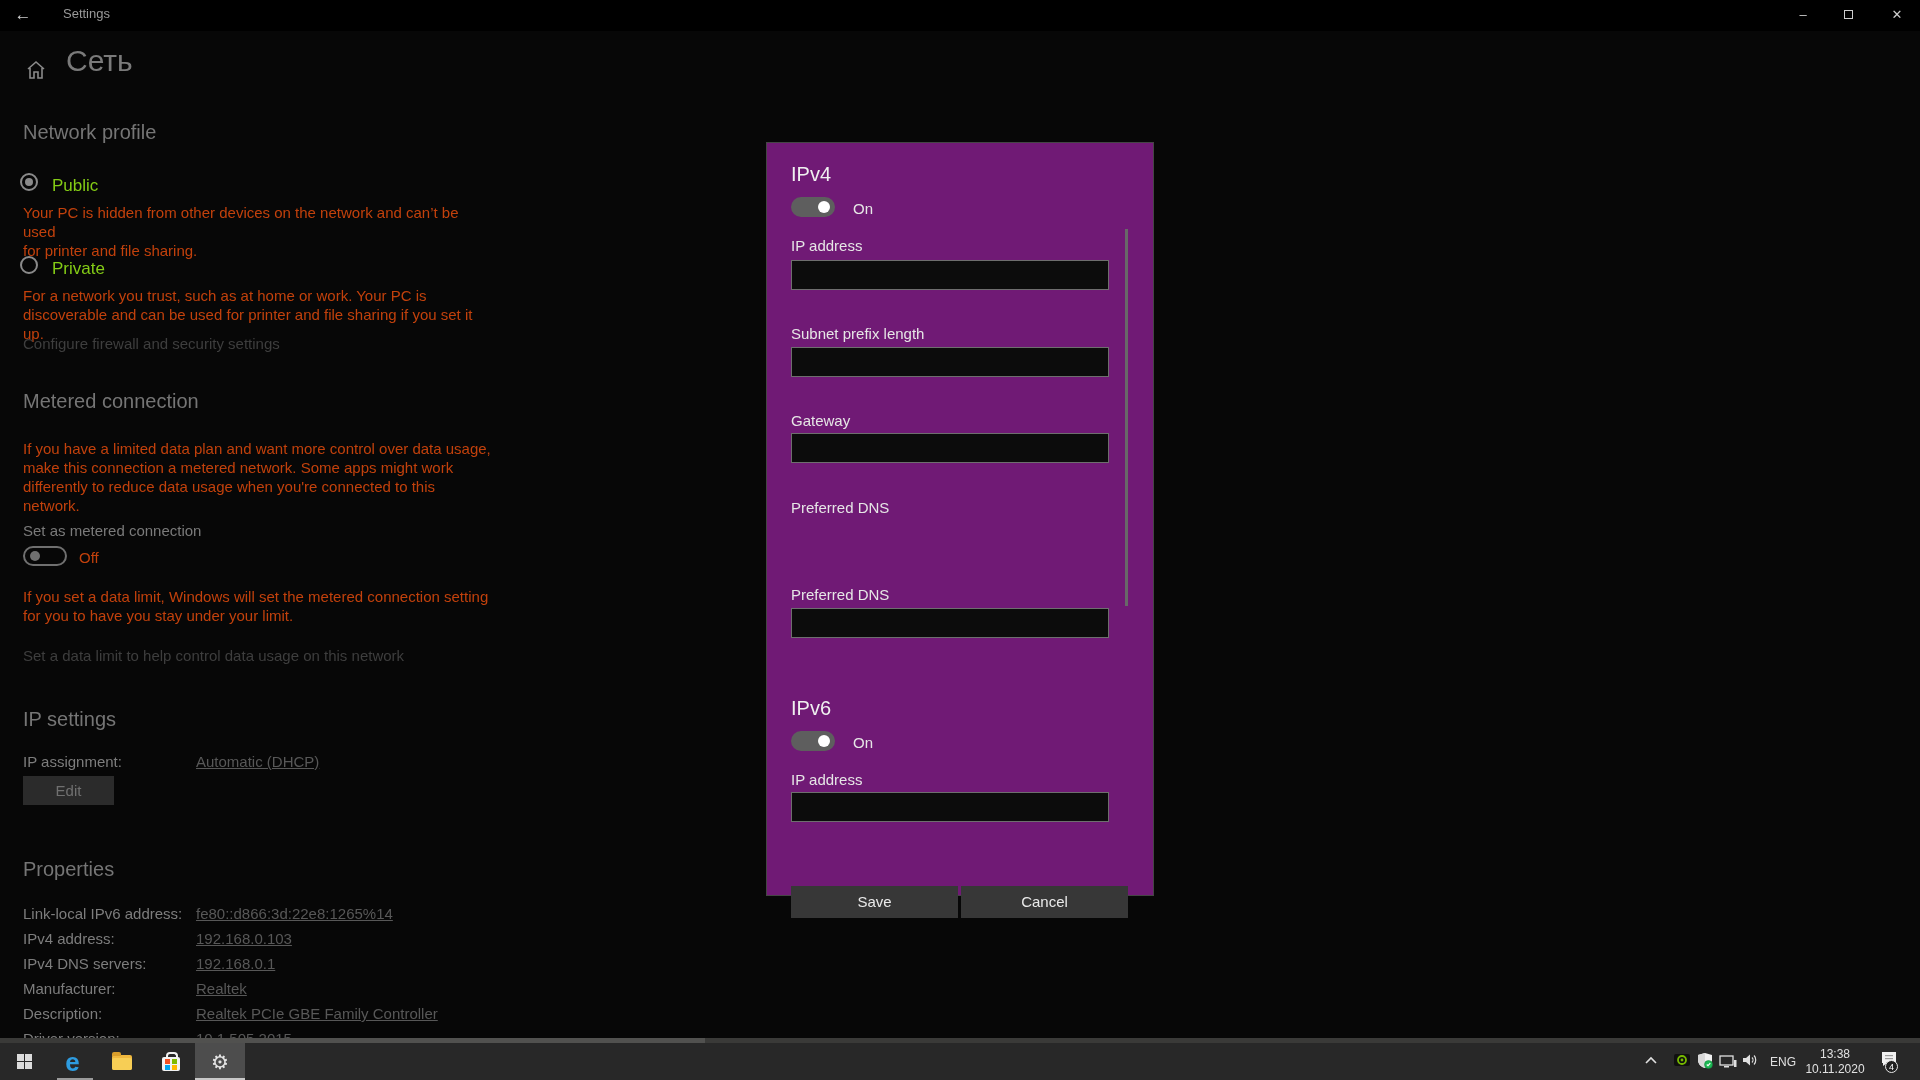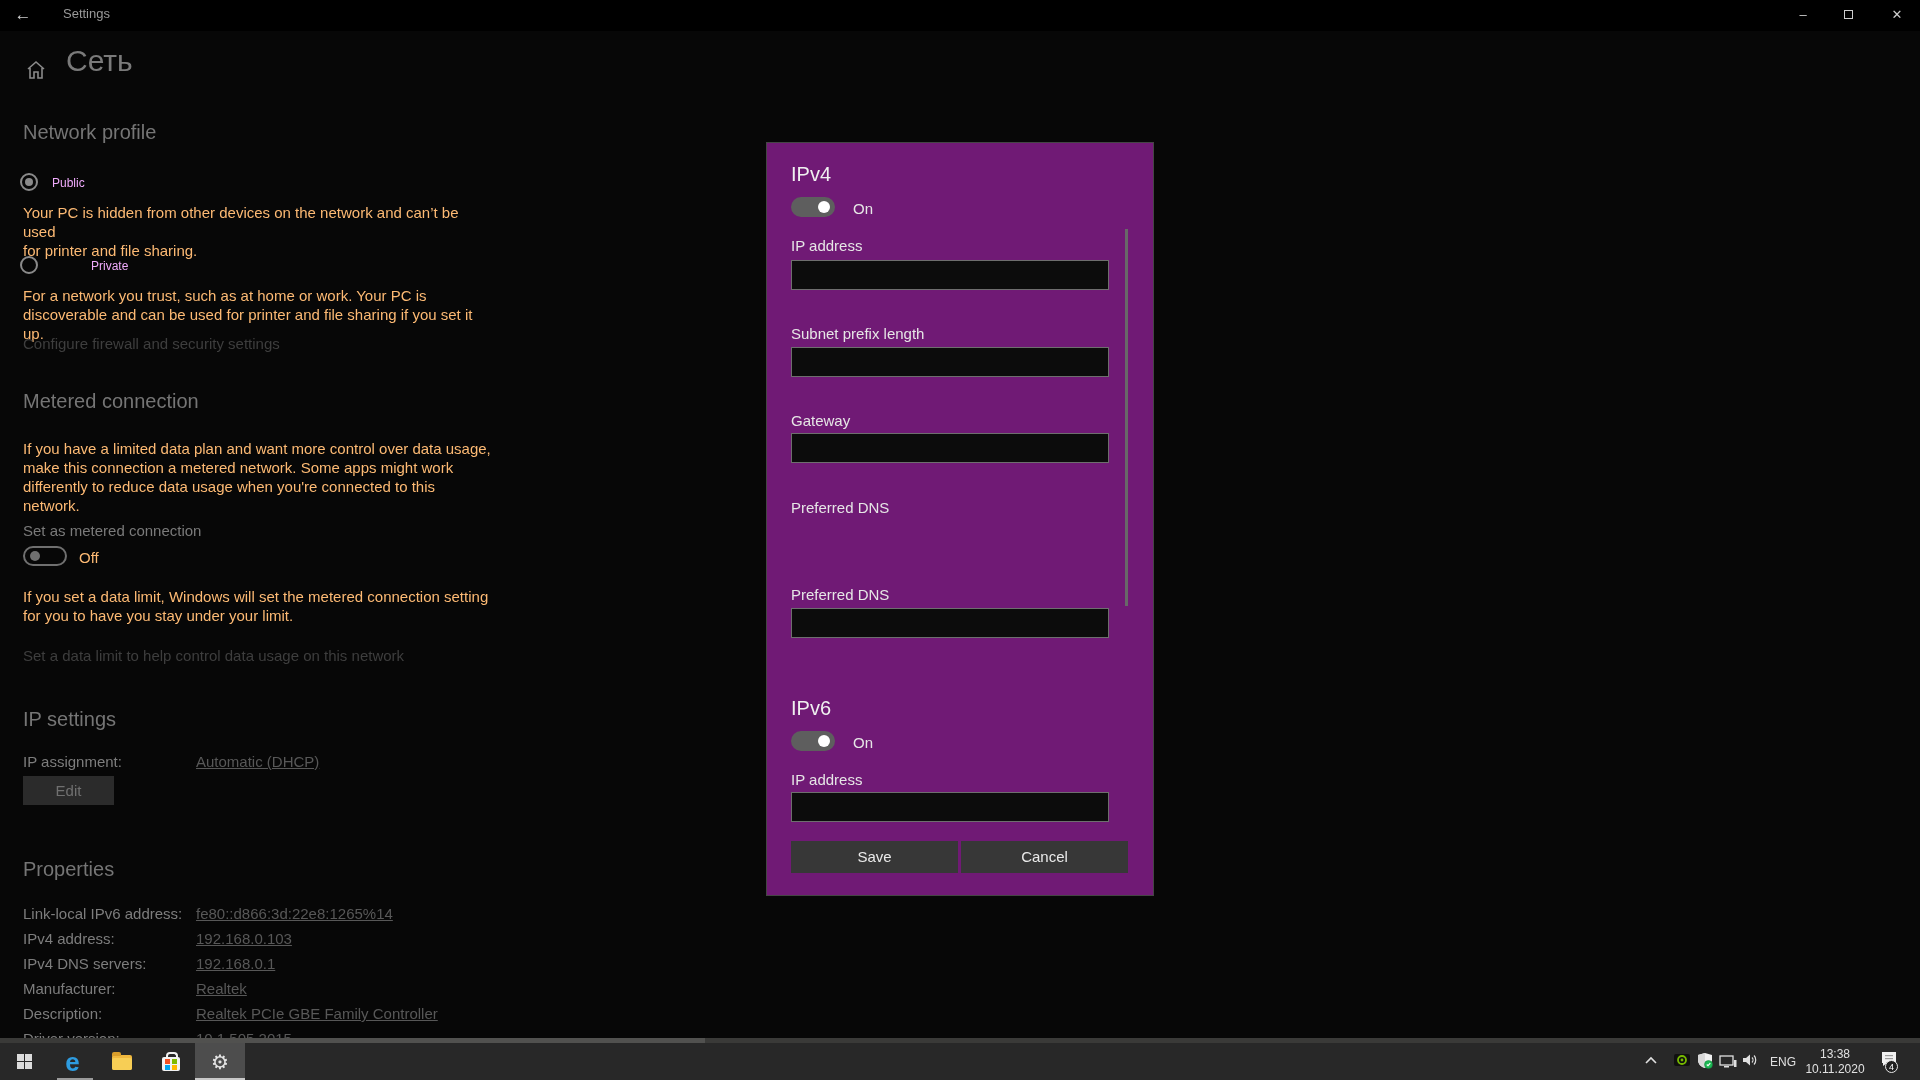--- a/index.html
+++ b/index.html
@@ -14,40 +14,40 @@
   .tb-title { position:absolute; left:63px; top:6px; font-size:13px; color:#9a9a9a; }
   .cap-btn { position:absolute; top:0; width:46px; height:31px; color:#cccccc; text-align:center; line-height:30px; font-size:13px; }
   .restore-glyph { position:absolute; left:18px; top:10px; width:9px; height:9px; border:1px solid #ccc; background:#000; }
   .restore-glyph:before { content:""; position:absolute; left:2px; top:-4px; width:9px; height:9px; border:1px solid #ccc; z-index:-1; }
 
   
   .page-title { position:absolute; left:66px; top:44px; font-size:30px; font-weight:normal; color:#7a7a7a; }
 
   
   .sec-head { position:absolute; font-size:20px; color:#757575; }
-  .body-text { position:absolute; font-size:15px; line-height:19px; color:#fdba74; width:470px; }
+  .body-text { position:absolute; font-size:15px; line-height:19px; color:#c2410c; width:470px; }
   .dim-link { position:absolute; font-size:15px; color:#3e3e3e; }
   .radio { position:absolute; width:18px; height:18px; border:2px solid #8a8a8a; border-radius:50%; }
   .radio .dot { position:absolute; left:3px; top:3px; width:8px; height:8px; border-radius:50%; background:#8a8a8a; }
-  .radio-label { position:absolute; font-size:12px; color:#f0abfc; }
+  .radio-label { position:absolute; font-size:17px; color:#84cc16; }
   .toggle-off { position:absolute; width:44px; height:20px; border:2px solid #6f6f6f; border-radius:10px; background:transparent; }
   .toggle-off .knob { position:absolute; left:5px; top:3px; width:10px; height:10px; border-radius:50%; background:#6f6f6f; }
   .prop-label { position:absolute; font-size:15px; color:#7d7d7d; }
   .prop-value { position:absolute; font-size:15px; color:#585858;text-decoration:underline; }
   .edit-btn { position:absolute; left:23px; top:776px; width:91px; height:29px; background:#2b2b2b; color:#707070; font-size:15px; text-align:center; line-height:29px; }
 
   
   .dialog { position:absolute; left:766px; top:142px; width:388px; height:754px; background:#701a75; border:1px solid #454545; }
   .dlg-head { position:absolute; left:24px; font-size:20px; color:#f0f0f0; }
   .dlg-label { position:absolute; left:24px; font-size:15px; color:#e6e6e6; }
   .dlg-input { position:absolute; left:24px; width:318px; height:30px; background:#0c0c0c; border:1px solid #6e6e6e; color:#e6e6e6; font-size:15px; padding:0 8px; font-family:"Liberation Sans", sans-serif; outline:none; }
   .toggle-on { position:absolute; left:24px; width:44px; height:20px; border-radius:10px; background:#5e5e5e; }
   .toggle-on .knob { position:absolute; right:5px; top:4px; width:12px; height:12px; border-radius:50%; background:#ffffff; }
   .toggle-on-label { position:absolute; left:86px; font-size:15px; color:#e6e6e6; }
-  .dlg-btn { position:absolute; width:167px; height:32px; background:#373737; color:#eaeaea; font-size:15px; text-align:center; line-height:32px; }
+  .dlg-btn { position:absolute; width:167px; height:32px; background:#373737; color:#eaeaea; font-size:15px; text-align:center; line-height:32px;margin-top:45px; }
   .dlg-scroll { position:absolute; left:358px; top:86px; width:3px; height:377px; background:#686868; }
 
   
   .hscroll { position:absolute; left:0; top:1038px; width:1920px; height:5px; background:#3a3a38; }
   .hscroll .thumb { position:absolute; left:170px; top:0; width:535px; height:5px; background:#51514f; }
 
   
   .taskbar { position:absolute; left:0; top:1043px; width:1920px; height:37px; background:#282828; }
   .tb-btn { position:absolute; top:0; height:37px; display:flex; align-items:center; justify-content:center; }
   .start-grid { display:grid; grid-template-columns:7px 7px; grid-template-rows:7px 7px; gap:1px; }
@@ -90,21 +90,21 @@
   <div class="radio" style="left:20px; top:173px;">
       <div class="dot"></div>
     </div>
   <div class="radio-label" style="left:52px; top:176px;">Public</div>
   <div class="body-text" style="left:23px; top:203px;">
     <span>Your PC is hidden from other devices on the network and can’t be used</span><br>
     <span>for printer and file sharing.</span>
   </div>
 
   <div class="radio" style="left:20px; top:256px;"></div>
-  <div class="radio-label" style="left:52px; top:259px;margin-left:39px;">Private</div>
+  <div class="radio-label" style="left:52px; top:259px;">Private</div>
   <div class="body-text" style="left:23px; top:286px;">
     <span>For a network you trust, such as at home or work. Your PC is</span><br>
     <span>discoverable and can be used for printer and file sharing if you set it up.</span>
   </div>
 
   <div class="dim-link" style="left:23px; top:335px;">Configure firewall and security settings</div>
 
   <div class="sec-head" style="left:23px; top:390px;">Metered connection</div>
   <div class="body-text" style="left:23px; top:439px;">
     <span>If you have a limited data plan and want more control over data usage,</span><br>

